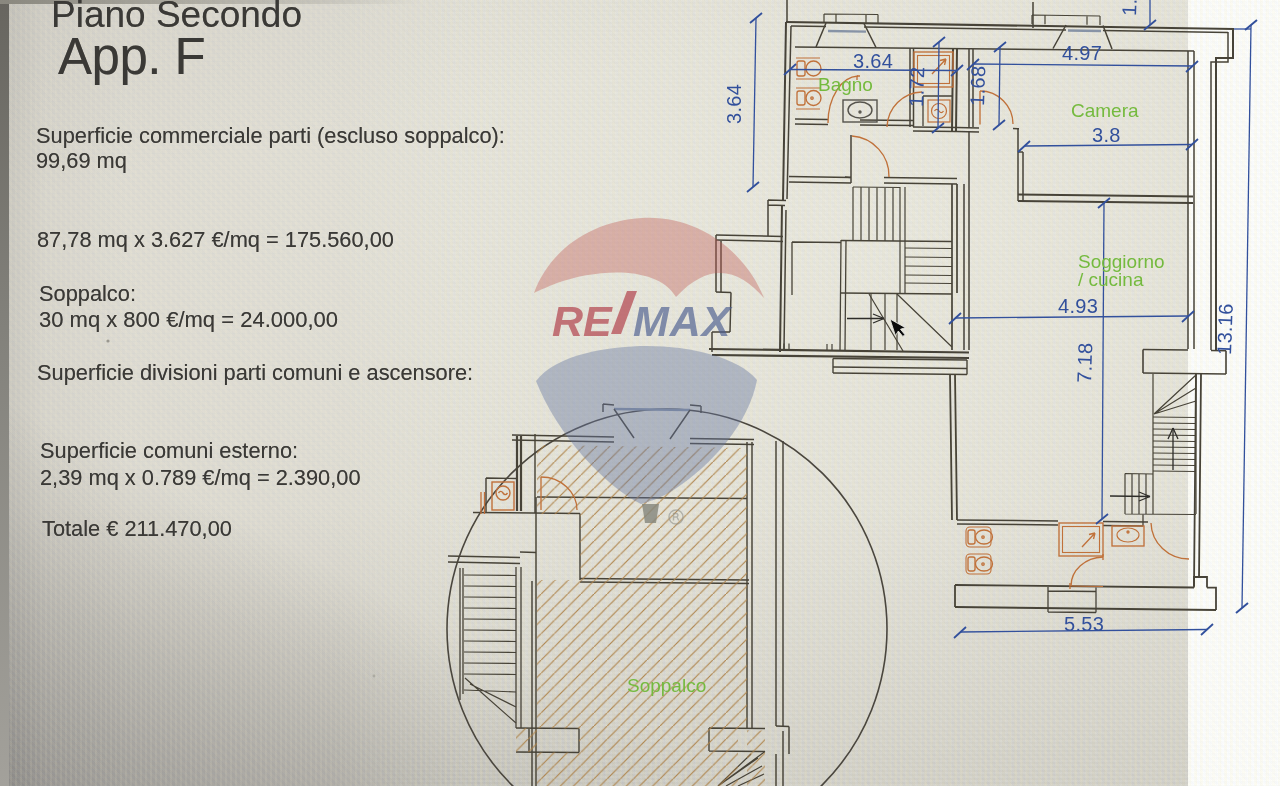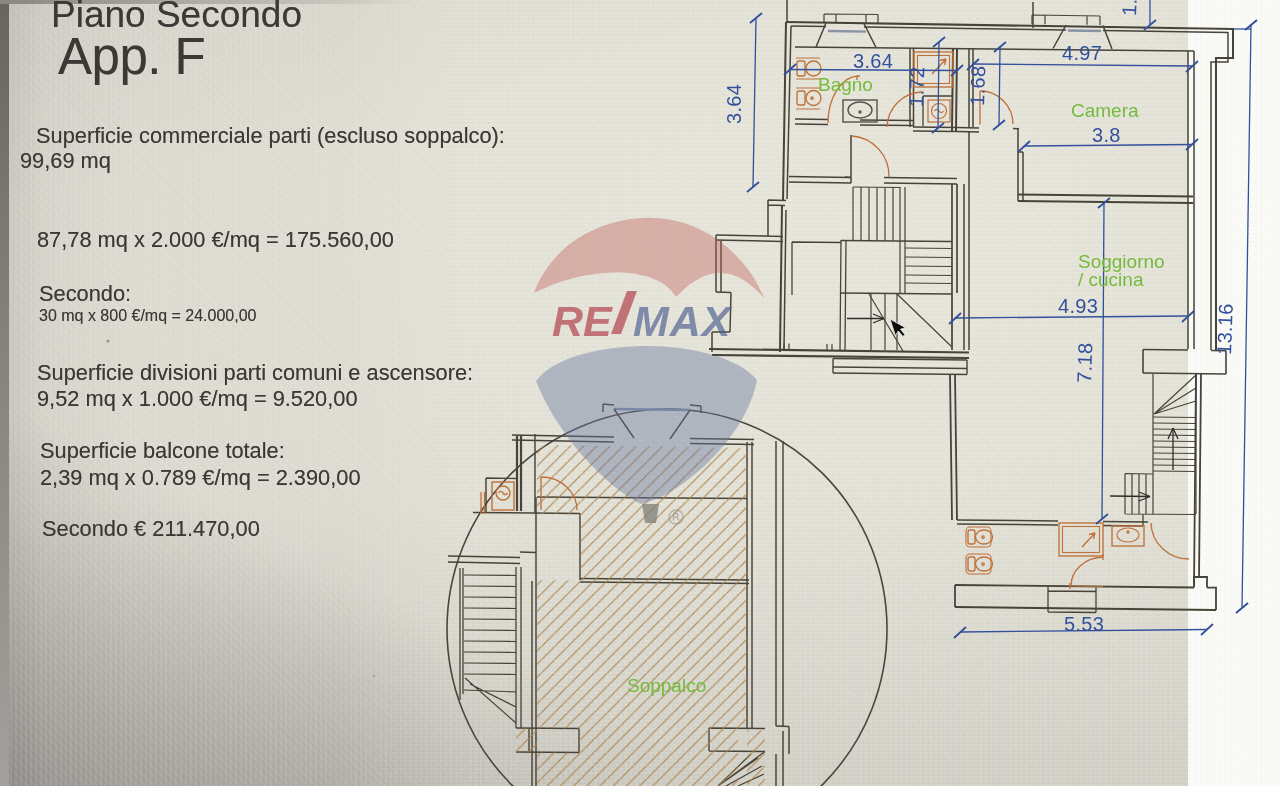--- a/index.html
+++ b/index.html
@@ -40,34 +40,33 @@
 
   <div style="position:absolute;left:0;top:0;width:9px;height:786px;background:linear-gradient(to bottom,#67655f,#81807a 40%,#a3a19b);"></div>
 
   <div style="position:absolute;left:0;top:0;width:420px;height:4px;background:linear-gradient(to right,#8a887f,rgba(138,136,127,0));"></div>
 
   <div class="t" style="left:51px;top:-6px;font-size:37px;">Piano Secondo</div>
 
   <div class="t" style="left:58px;top:27px;font-size:51px;letter-spacing:-0.5px;">App. F</div>
 
   <div class="t" style="left:36px;top:123px;font-size:21.8px;">Superficie commerciale parti (escluso soppalco):</div>
-  <div class="t" style="left:20px;top:148px;font-size:21.8px;">99,69 mq</div>
-
-  <div class="t" style="left:37px;top:227px;font-size:21.8px;">87,78 mq x 2.000 €/mq = 175.560,00</div>
-
-  <div class="t" style="left:39px;top:281px;font-size:21.8px;">Secondo:</div>
-  <div class="t" style="left:39px;top:307px;font-size:16px;">30 mq x 800 €/mq = 24.000,00</div>
+  <div class="t" style="left:36px;top:148px;font-size:21.8px;">99,69 mq</div>
+
+  <div class="t" style="left:37px;top:227px;font-size:21.8px;">87,78 mq x 3.627 €/mq = 175.560,00</div>
+
+  <div class="t" style="left:39px;top:281px;font-size:21.8px;">Soppalco:</div>
+  <div class="t" style="left:39px;top:307px;font-size:22px;">30 mq x 800 €/mq = 24.000,00</div>
 
   <div class="t" style="left:37px;top:360px;font-size:21.8px;text-align:right;">Superficie divisioni parti comuni e ascensore:</div>
-  <div class="t" style="left:37px;top:386px;font-size:21.8px;">9,52 mq x 1.000 €/mq = 9.520,00</div>
-
-  <div class="t" style="left:40px;top:438px;font-size:21.8px;">Superficie balcone totale:</div>
+
+  <div class="t" style="left:40px;top:438px;font-size:21.8px;">Superficie comuni esterno:</div>
   <div class="t" style="left:40px;top:465px;font-size:21.8px;">2,39 mq x 0.789 €/mq = 2.390,00</div>
 
-  <div class="t" style="left:42px;top:516px;font-size:21.8px;">Secondo € 211.470,00</div>
+  <div class="t" style="left:42px;top:516px;font-size:21.8px;">Totale € 211.470,00</div>
 
   <svg id="plan" width="1280" height="786" viewBox="0 0 1280 786" style="position:absolute;left:0;top:0" fill="none" stroke-linecap="butt">
     <defs>
       <pattern id="hatch" patternUnits="userSpaceOnUse" width="13.2" height="13.2">
         <path d="M-1,14.2 L14.2,-1" stroke="#ad8148" stroke-width="1.15" stroke-opacity="0.95"></path>
       </pattern>
     </defs>
 
     <g stroke="#474338" stroke-width="1.5">
 

